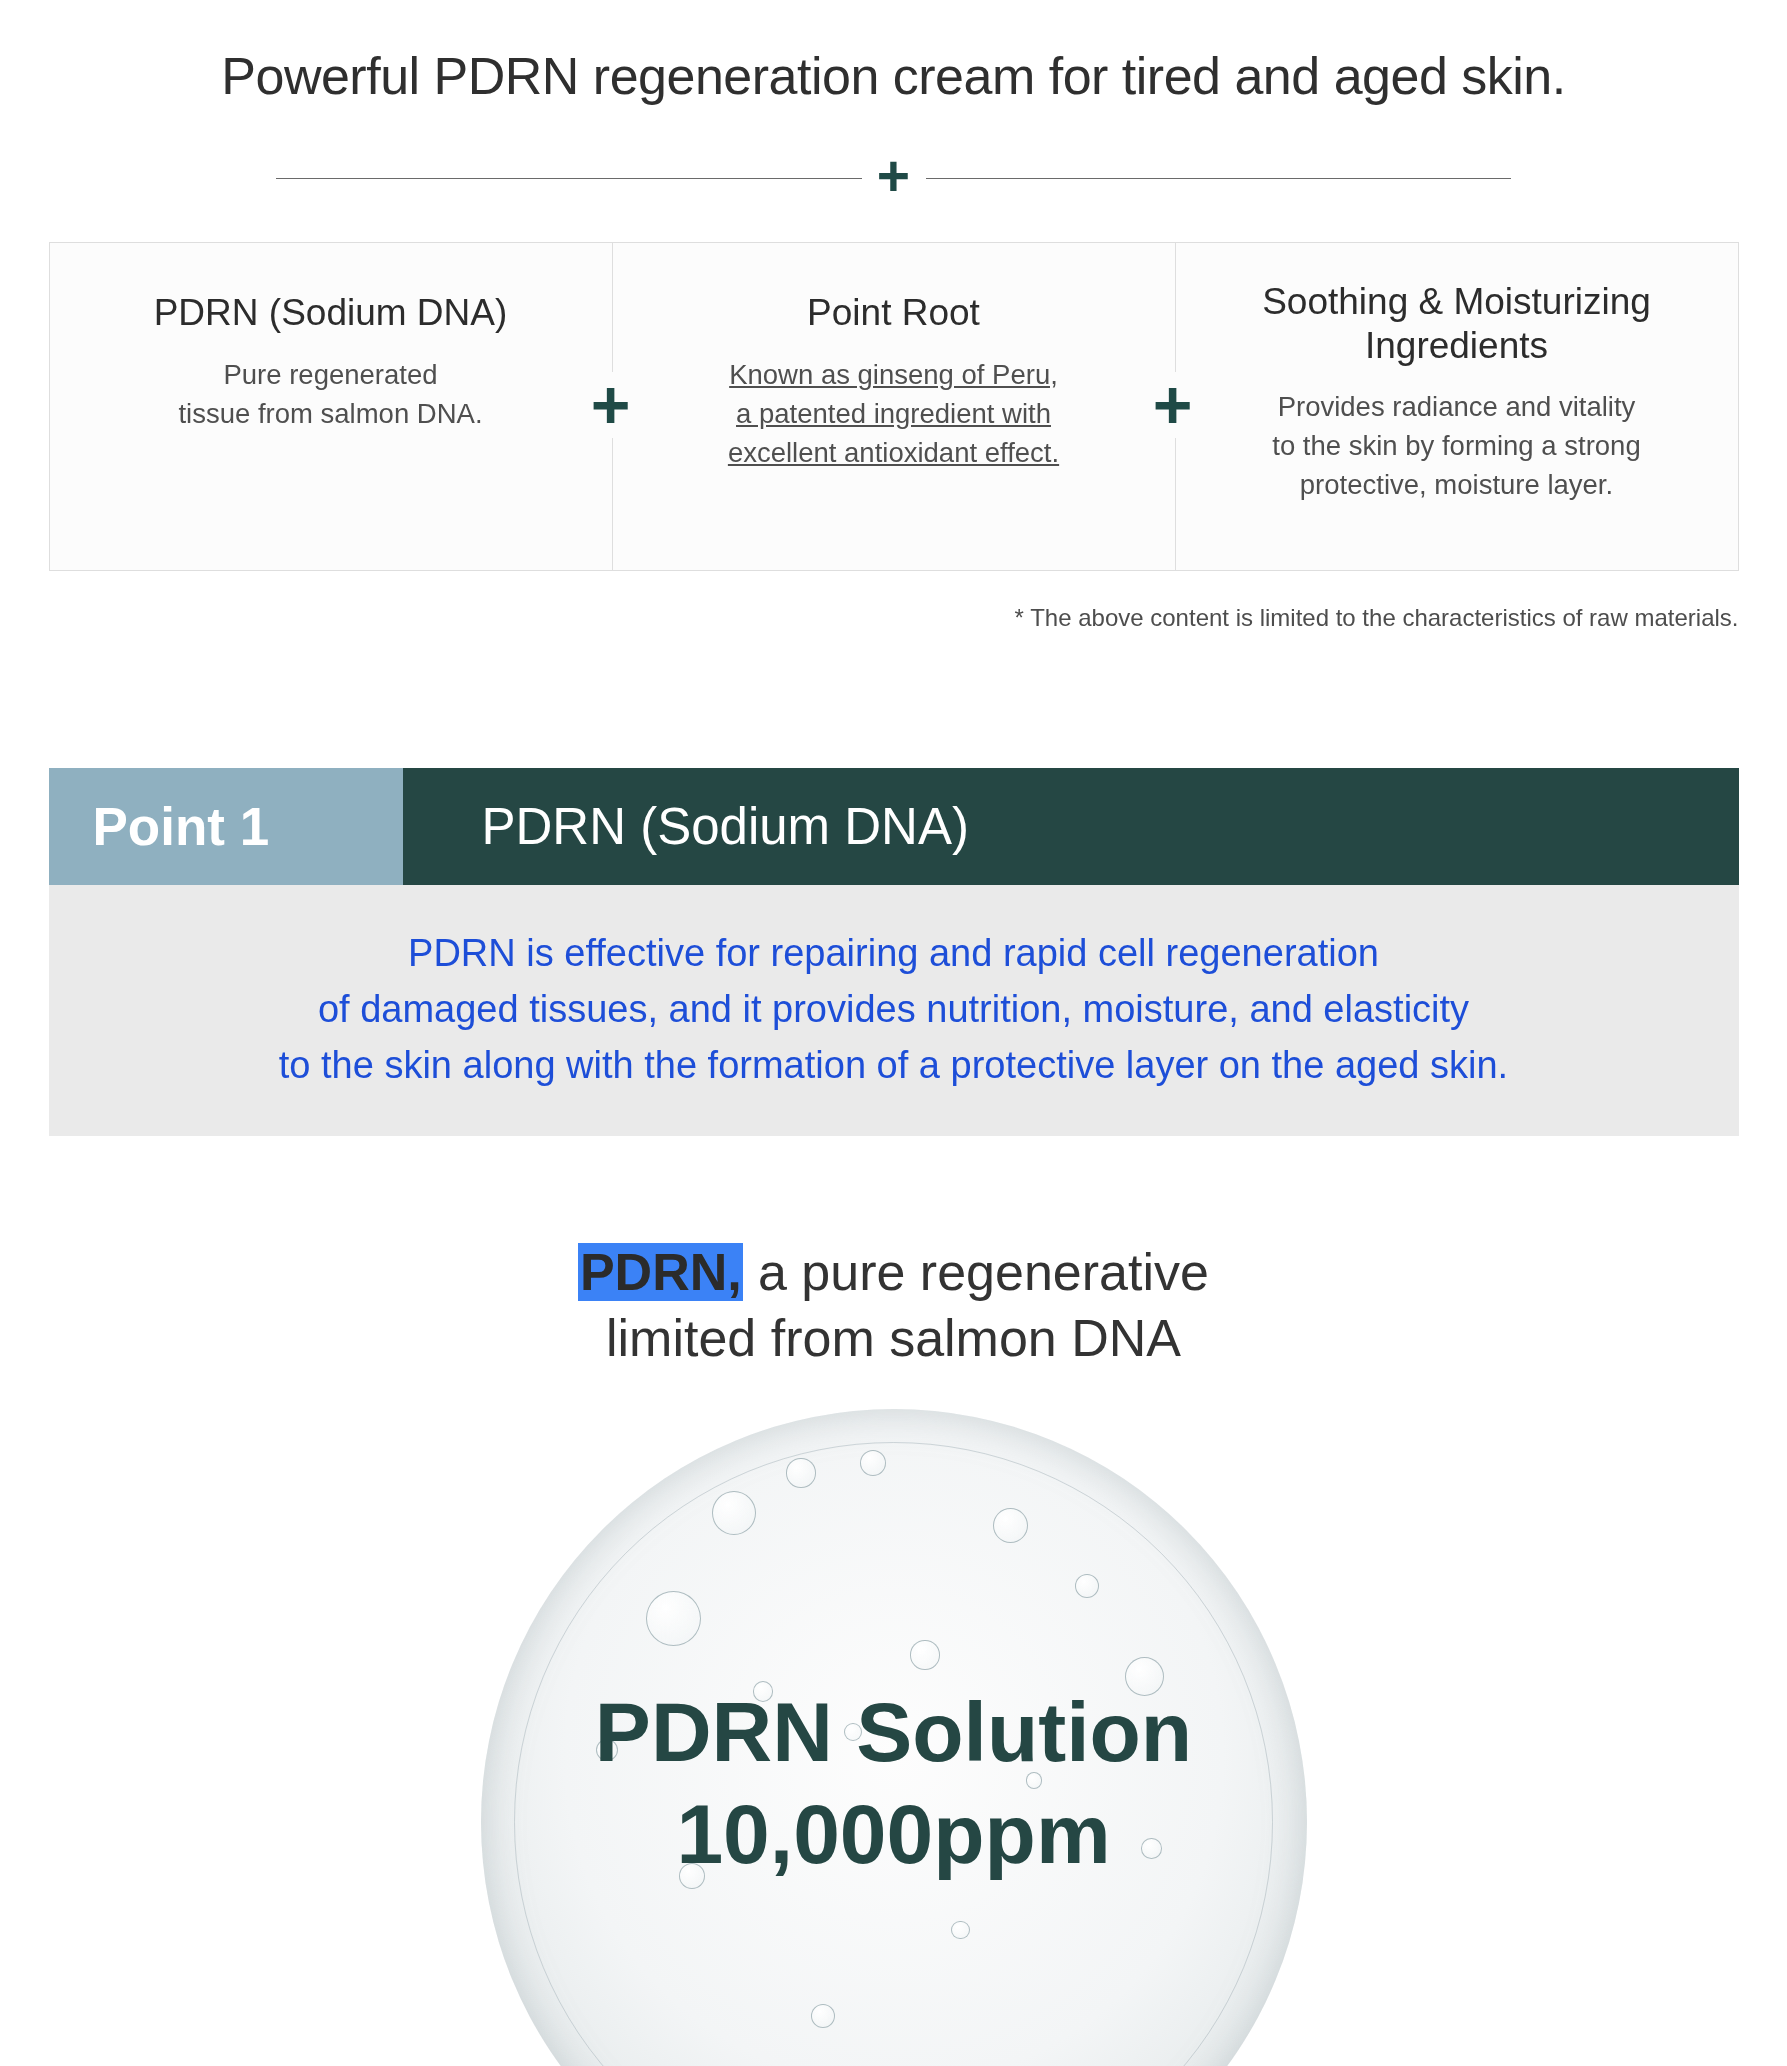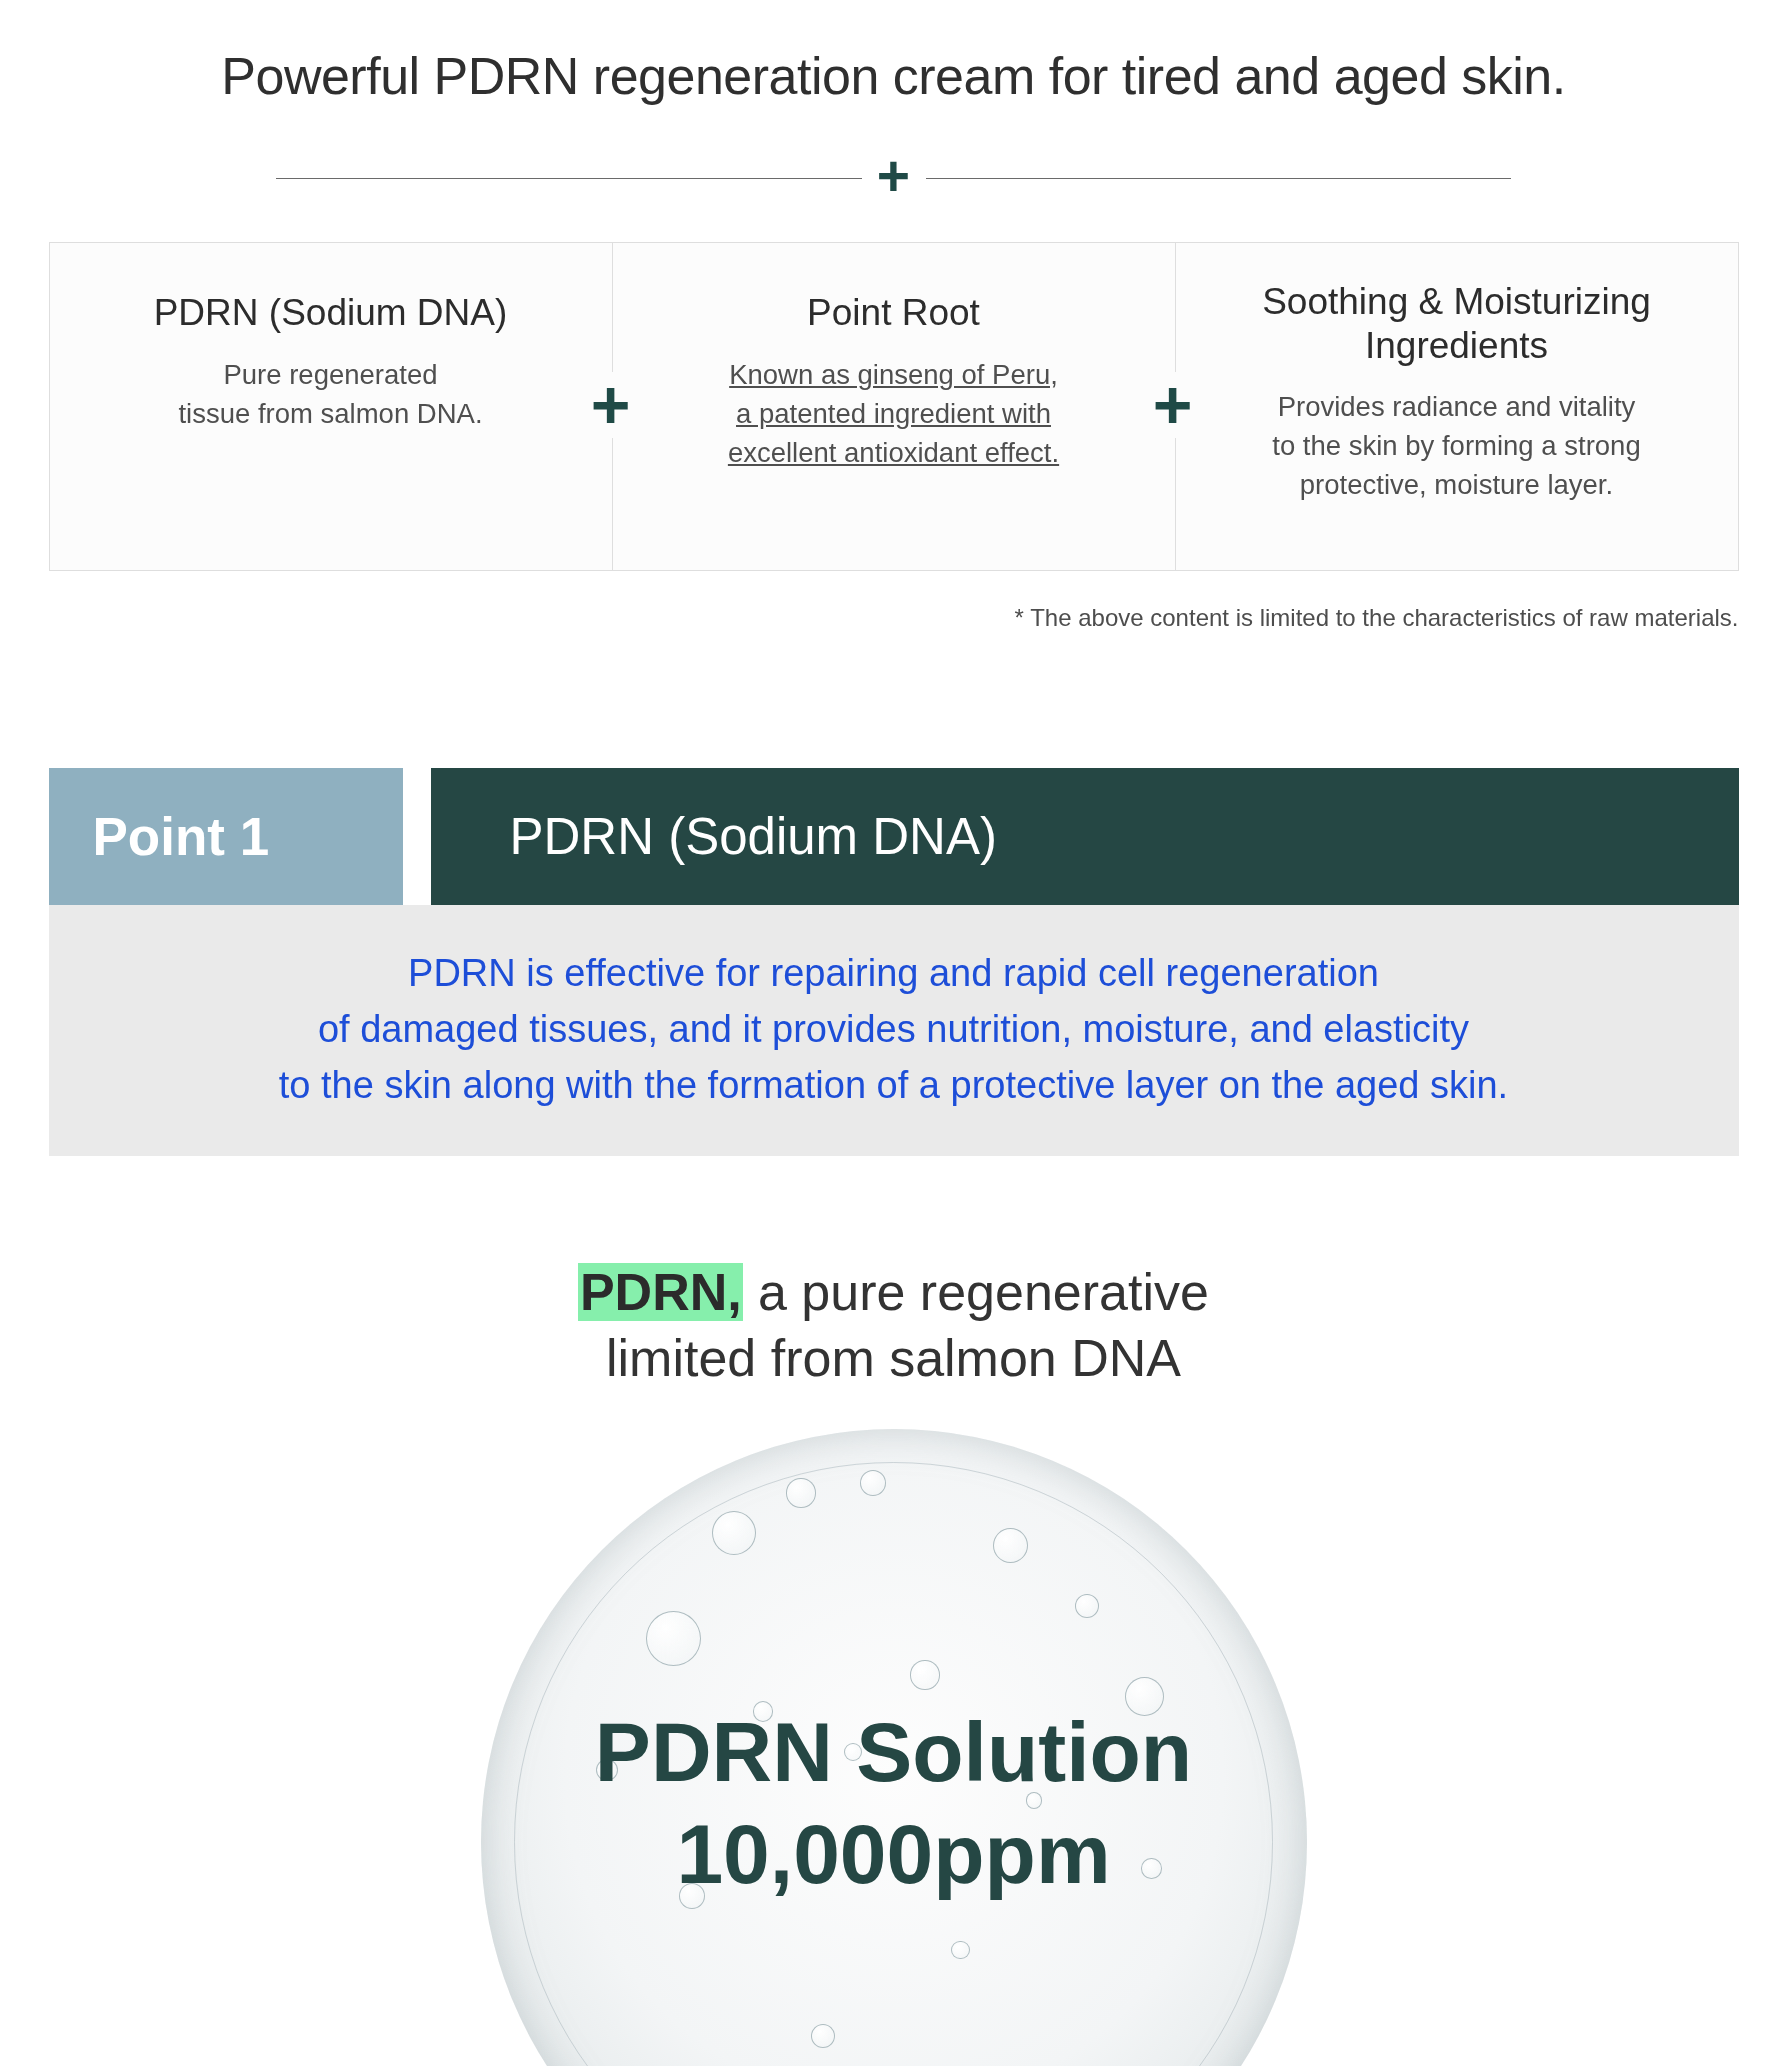--- a/index.html
+++ b/index.html
@@ -108,23 +108,22 @@
     text-align: right;
     font-size: 24px;
     color: #4d4d4d;
   }
 
   
   .point-band {
     width: 1690px;
     margin: 136px auto 0 auto;
     display: flex;
-    height: 137px;
+    height: 117px;
     align-items: stretch;
-    gap: 28px;
   }
   .point-tag {
     width: 354px;
     background: #8fb0c0;
     color: #ffffff;
     font-size: 53px;
     font-weight: 700;
     display: flex;
     align-items: center;
     padding-left: 44px;
@@ -156,21 +155,21 @@
 
   
   .pdrn-head {
     text-align: center;
     margin-top: 103px;
     font-size: 52px;
     line-height: 1.28;
     color: #333333;
   }
   .hl {
-    background: #86efac;
+    background: #3b82f6;
     font-weight: 700;
     color: #2b2b2b;
     padding: 0 1.8px;
   }
 
   
   .dish-area {
     position: relative;
     margin-top: 37px;
     height: 551px;

